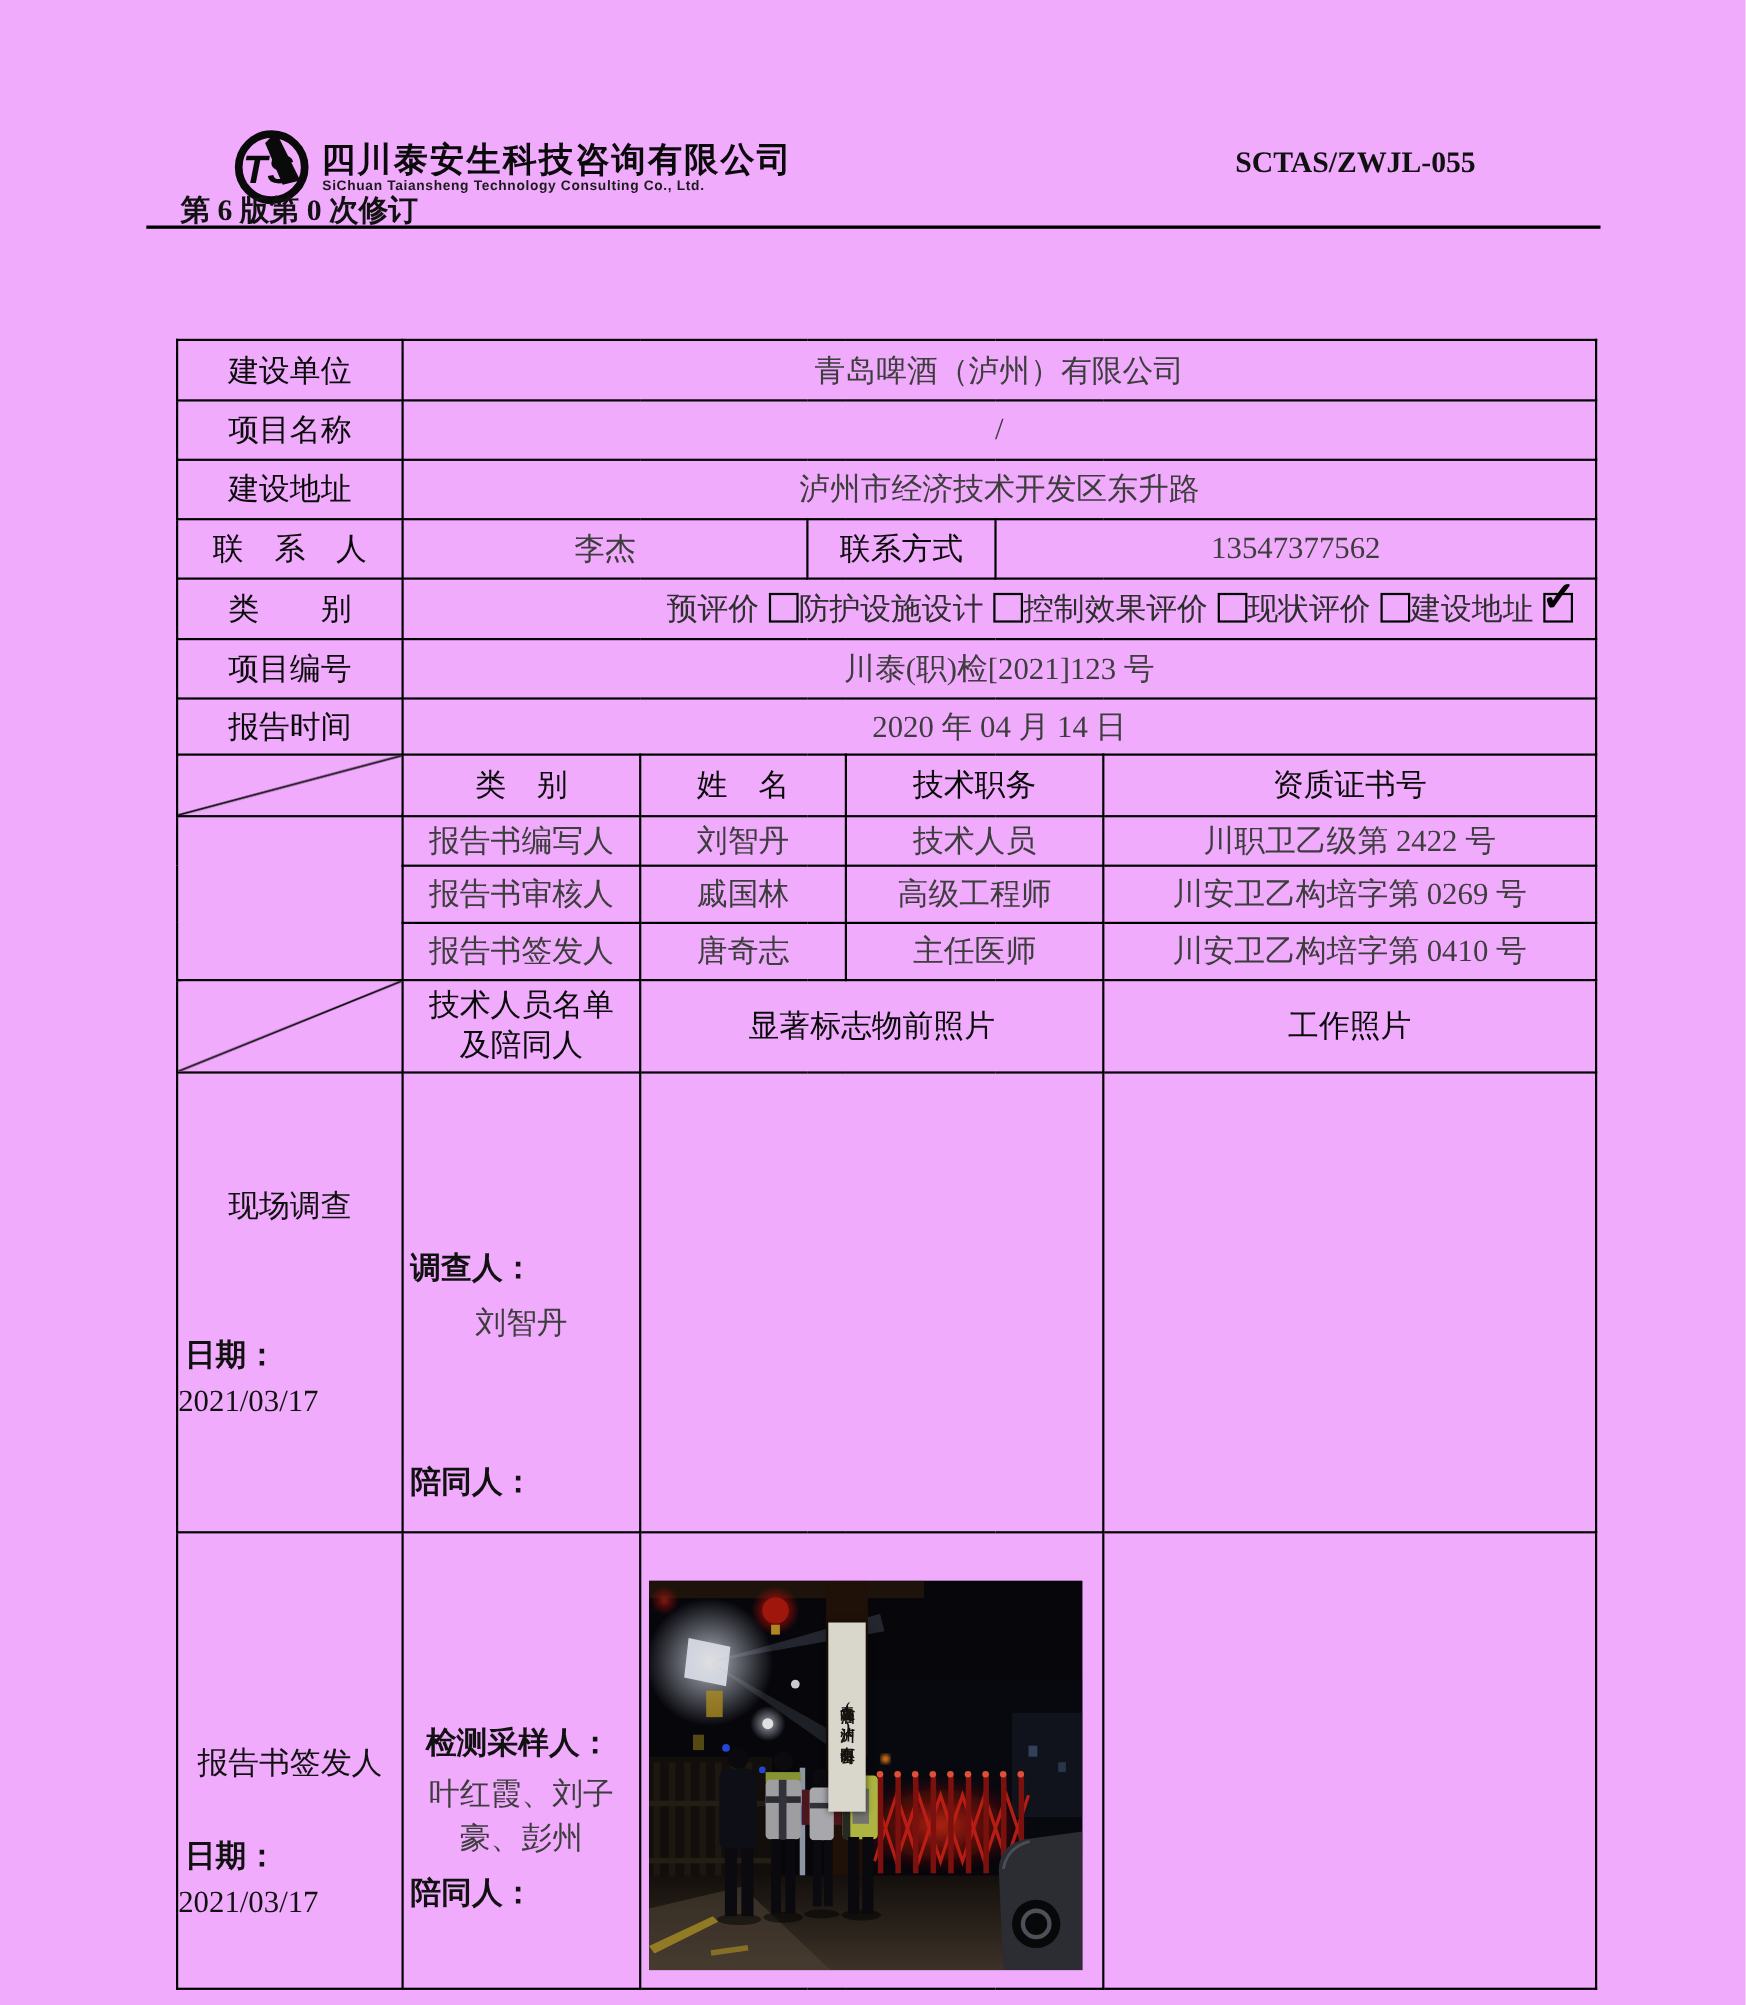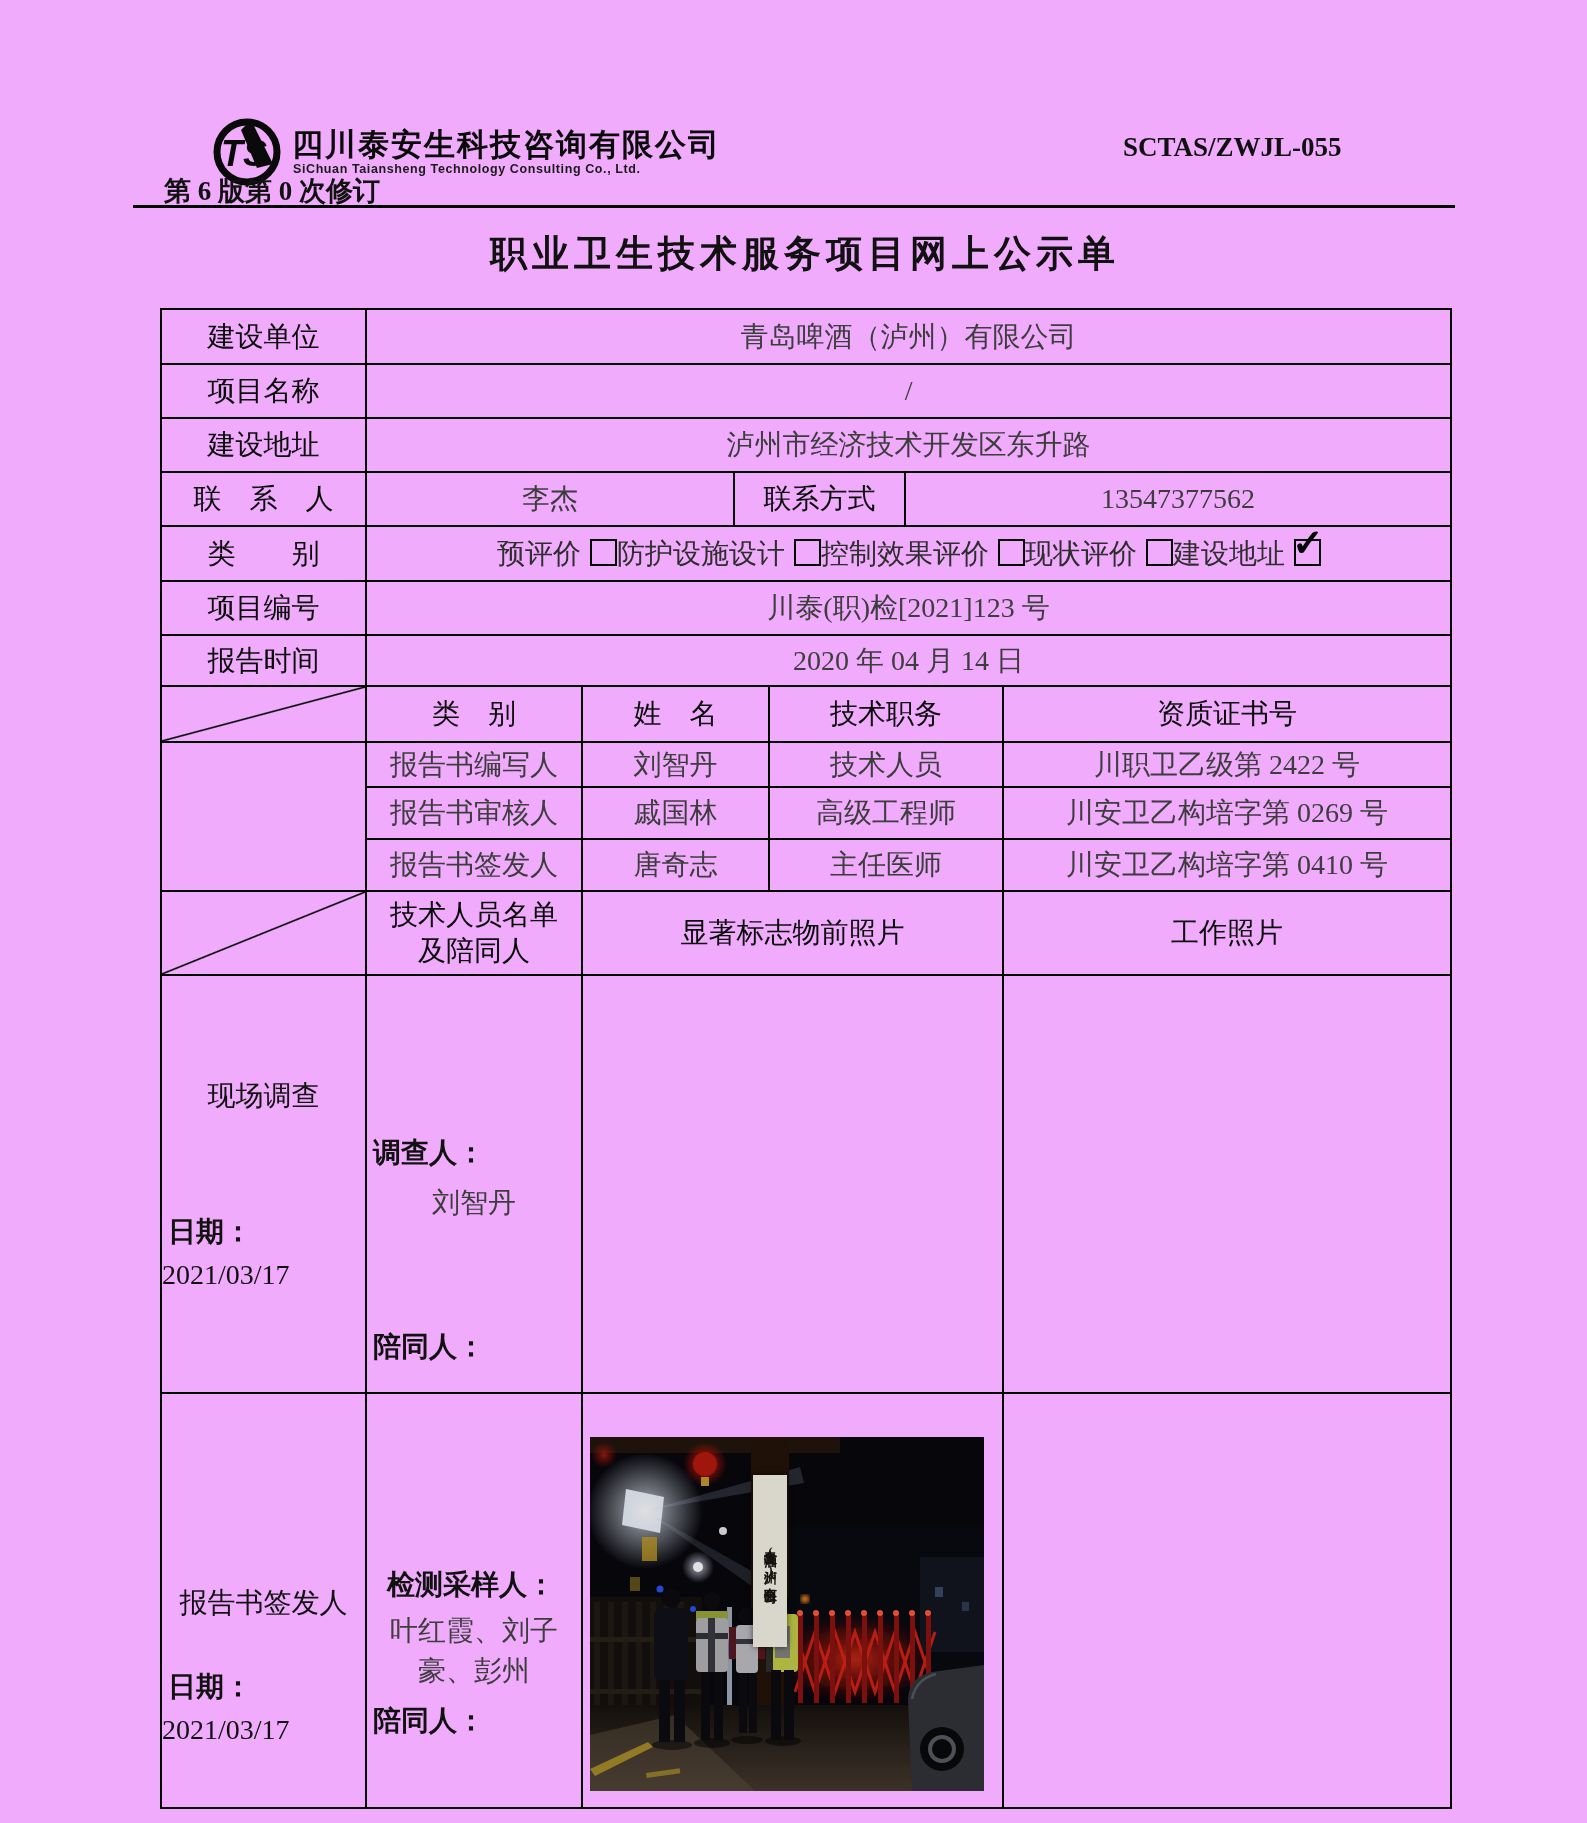--- a/index.html
+++ b/index.html
@@ -16,21 +16,21 @@
   .impl-date{left:993px;top:167px;font-size:27px;font-weight:bold;white-space:nowrap;}
   .rule{left:133px;top:205px;width:1322px;height:3px;background:#000;}
   .title{left:160px;top:229px;width:1290px;text-align:center;font-size:37px;font-weight:bold;letter-spacing:5px;white-space:nowrap;}
   
   table.main{position:absolute;left:160px;top:308px;width:1290px;border-collapse:collapse;table-layout:fixed;}
   table.main td{border:2px solid #000;padding:0;font-size:28px;text-align:center;vertical-align:middle;overflow:hidden;}
   td.lab{color:#0a0a0a;border-radius:18px;}
   td.val, .valtx{color:#3d3d3d;}
   .diag{background:linear-gradient(to bottom right,rgba(0,0,0,0) calc(50% - 1.4px),#000 calc(50% - .2px),#000 calc(50% + .2px),rgba(0,0,0,0) calc(50% + 1.4px));}
   
-  .catwrap{display:flex;justify-content:center;align-items:center;padding:0 20px 0 21px;color:#2e2e2e;}
+  .catwrap{display:flex;justify-content:flex-end;align-items:center;padding:0 20px 0 21px;color:#2e2e2e;}
   .opt{white-space:nowrap;}
   .box{display:inline-block;width:23px;height:23px;border:2px solid #000;margin-left:9px;position:relative;top:3px;}
   .box .mark{position:absolute;left:-4px;top:-17px;font-size:38px;font-weight:bold;font-style:normal;color:#000;line-height:1;}
   
   .two-line div{line-height:1.3;}
   
   .cellcol{display:flex;flex-direction:column;height:100%;text-align:left;}
   .cellcol .ctr{text-align:center;}
   td.topalign{vertical-align:top;}
   .survey-label .l2{margin-top:98px;padding-left:6px;font-weight:bold;}
@@ -58,21 +58,20 @@
   <svg class="abs logo" viewBox="0 0 72 76">
     <circle cx="36" cy="38" r="30" fill="none" stroke="#0a0a0a" stroke-width="7"></circle>
     <polygon points="40,6 62,50 46,54 30,16" fill="#0a0a0a"></polygon>
     <text x="10" y="52" font-size="36" font-weight="bold" font-style="italic" fill="#0a0a0a" font-family="Liberation Sans, DejaVu Sans, sans-serif">TS</text>
   </svg>
   <div class="abs company-cn">四川泰安生科技咨询有限公司</div>
   <div class="abs company-en">SiChuan Taiansheng Technology Consulting Co., Ltd.</div>
   <div class="abs revision">第 6 版第 0 次修订</div>
   <div class="abs doc-code">SCTAS/ZWJL-055</div>
   <div class="abs rule"></div>
-  <div class="abs title">职业卫生技术服务项目网上公示单</div>
 
   <table class="main">
     <colgroup>
       <col style="width:205px">
         <col style="width:216px">
         <col style="width:152px">
       <col style="width:35px">
         <col style="width:136px">
         <col style="width:98px">
         <col style="width:448px">

